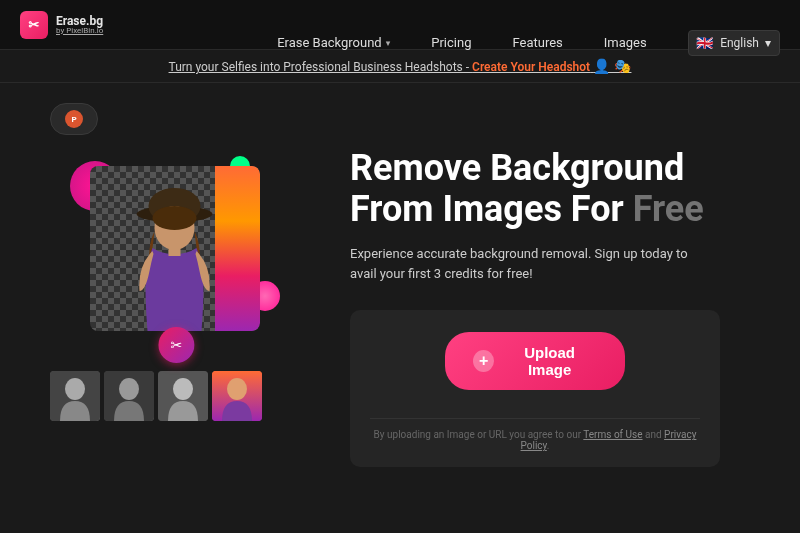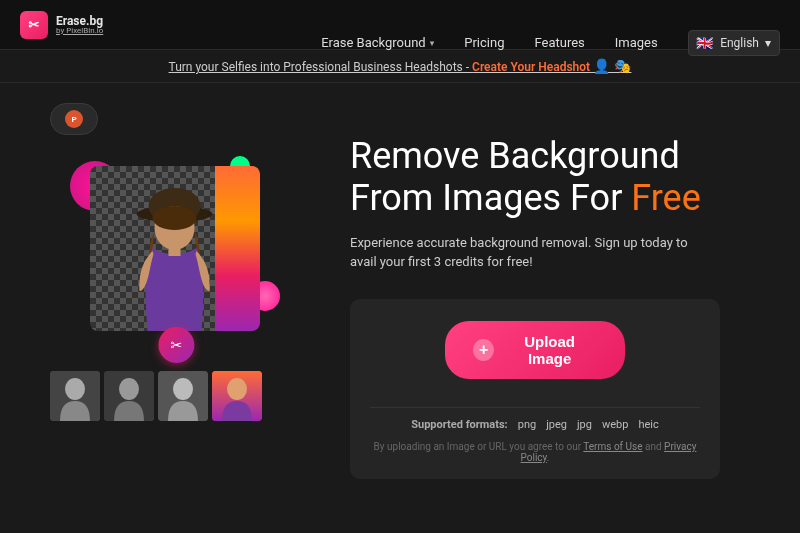--- a/index.html
+++ b/index.html
@@ -50,21 +50,21 @@
       color: #e5e5e5;
     }
     .logo-sub {
       font-size: 8px;
       color: #aaa;
       text-decoration: underline;
     }
     .navbar-nav {
       display: flex;
       align-items: center;
-      gap: 30px;
+      gap: 41px;
       margin-top: 36px;
     }
     .nav-item {
       font-size: 13px;
       color: #ddd;
       cursor: pointer;
       display: flex;
       align-items: center;
       gap: 4px;
     }
@@ -270,27 +270,27 @@
     
     .right-panel {
       flex: 1;
       display: flex;
       flex-direction: column;
       justify-content: center;
       padding: 10px 0;
     }
     .hero-title {
       font-size: 36px;
-      font-weight: 400;
+      font-weight: 700;
       line-height: 1.15;
       color: #fff;
       margin-bottom: 14px;
     }
     .hero-title .free-text {
-      color: #f97316;
+      color: #737373;
     }
     .hero-sub {
       font-size: 13px;
       color: #ccc;
       line-height: 1.5;
       margin-bottom: 27px;
       max-width: 360px;
     }
 
     
@@ -512,28 +512,20 @@
       <div class="upload-btn-wrapper">
         <button class="upload-btn">
           <div class="upload-plus">+</div>
           <span>Upload Image</span>
         </button>
       </div>
 
 
       <hr class="divider-line">
 
-      <div class="formats-row">
-        <strong>Supported formats:</strong>
-        <span class="format-tag">png</span>
-        <span class="format-tag">jpeg</span>
-        <span class="format-tag">jpg</span>
-        <span class="format-tag">webp</span>
-        <span class="format-tag">heic</span>
-      </div>
 
       <p class="terms-text">
         <span>By uploading an Image or URL you agree to our </span><a href="#">Terms of Use</a><span> and </span><a href="#">Privacy Policy</a><span>.</span>
       </p>
     </div>
   </div>
 
 </div>
 
 </body></html>

